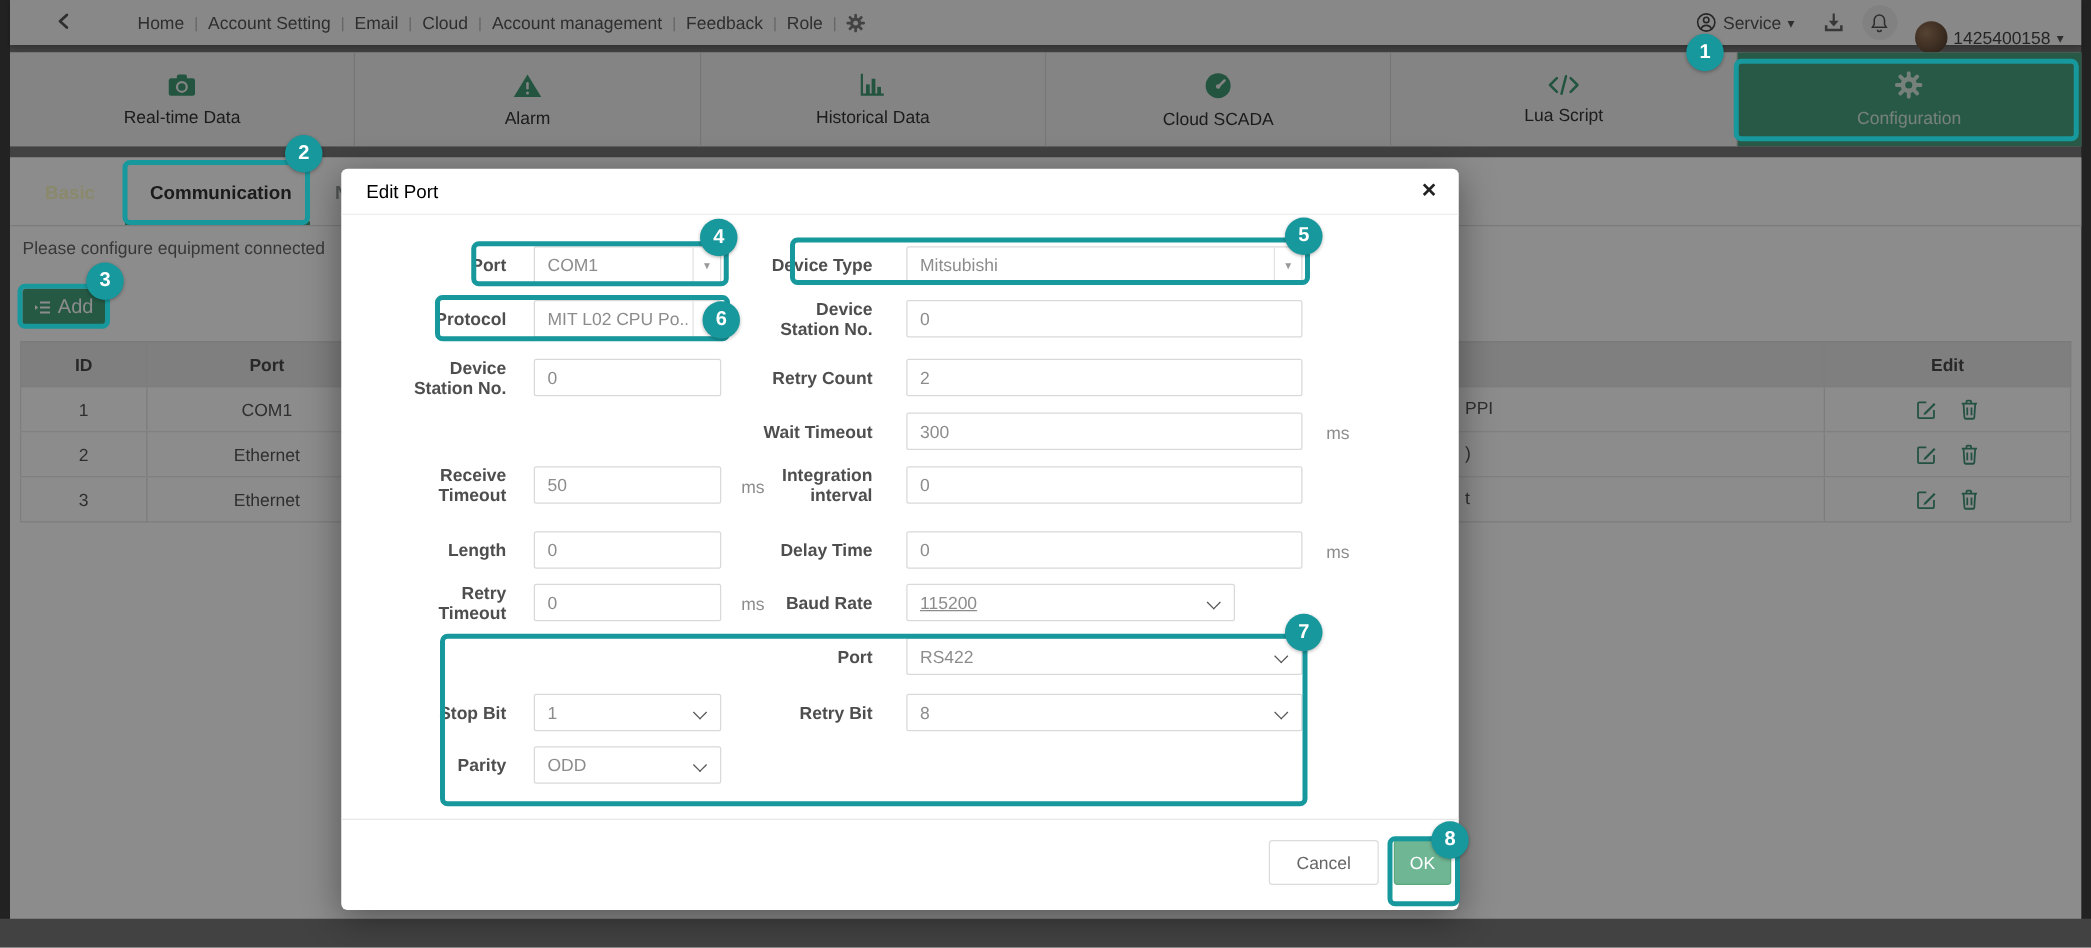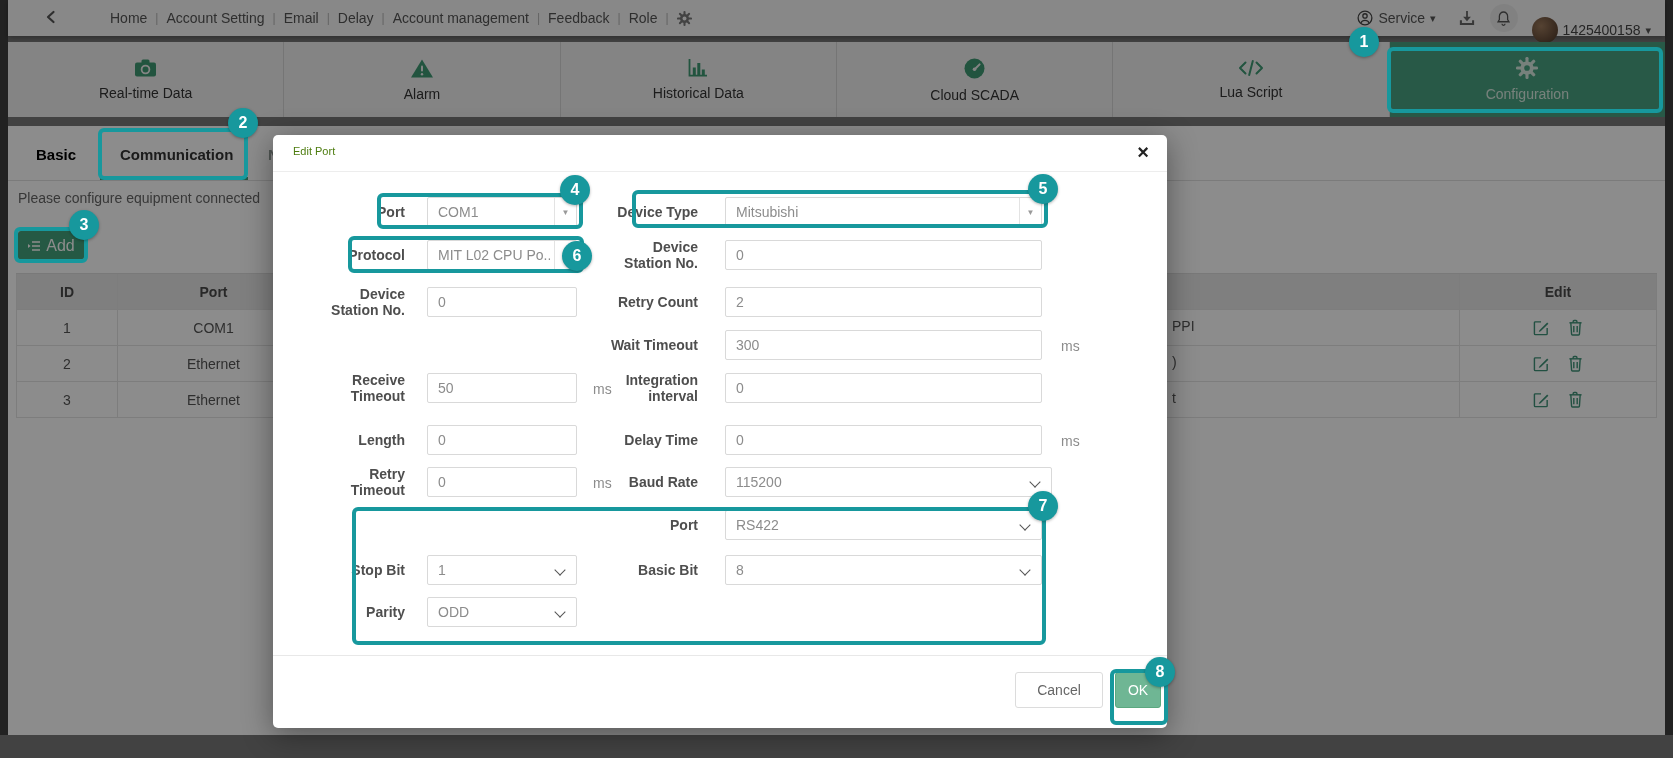--- a/index.html
+++ b/index.html
@@ -40,21 +40,21 @@
   .t-c:first-child{border-left:1px solid #e4e4e4;}
   .c-id{width:102px;}.c-port{width:192px;}.c-proto{width:1150px;}.c-edit{width:197px;gap:18px;}
   .frag{position:absolute;left:862px;top:8px;}
   .icon-btn{cursor:pointer;display:flex;}
   
   .overlay{position:absolute;left:0;top:0;width:1673px;height:758px;background:rgba(0,0,0,0.45);z-index:10;}
   
   .modal{position:absolute;left:273px;top:135px;width:894px;height:593px;background:#fff;border-radius:5px;
          box-shadow:0 6px 30px rgba(0,0,0,.4);z-index:20;}
   .m-head{position:absolute;left:0;top:0;width:100%;height:37px;border-bottom:1px solid #ededed;box-sizing:border-box;}
-  .m-title{position:absolute;left:20px;top:10px;font-size:11px;color:#4d7c0f;}
+  .m-title{position:absolute;left:20px;top:10px;font-size:15px;color:#000000;}
   .m-close{position:absolute;right:18px;top:6px;font-size:20px;font-weight:700;color:#222;cursor:pointer;line-height:22px;}
   .f-label{position:absolute;font-weight:700;color:#4e4e4e;font-size:14px;text-align:right;line-height:16px;}
   .f-input{position:absolute;height:30px;border:1px solid #d9d9d9;border-radius:2px;background:#fff;
            display:flex;align-items:center;padding:0 10px;font-size:14px;color:#8c8c8c;box-sizing:border-box;cursor:text;}
   .sel{cursor:pointer;padding-right:26px;}
   .caret-box{position:absolute;right:0;top:0;bottom:0;width:21px;border-left:1px solid #e3e3e3;
              display:flex;align-items:center;justify-content:center;color:#999;font-size:8px;}
   .chev{position:absolute;right:12px;top:10px;width:7px;height:7px;border-right:1.7px solid #555;border-bottom:1.7px solid #555;transform:rotate(45deg);}
   .ms{position:absolute;font-size:14px;color:#8c8c8c;}
   .m-foot{position:absolute;left:0;top:520px;width:100%;height:73px;border-top:1px solid #e8e8e8;box-sizing:border-box;}
@@ -82,21 +82,21 @@
             <path d="M9.5 2 L4 7 L9.5 12" fill="none" stroke="#555" stroke-width="2.2" stroke-linecap="round" stroke-linejoin="round"></path>
           </svg>
       </span>
     </span>
     <span class="nav-item">Home</span>
     <span class="nav-sep">|</span>
     <span class="nav-item">Account Setting</span>
     <span class="nav-sep">|</span>
     <span class="nav-item">Email</span>
     <span class="nav-sep">|</span>
-    <span class="nav-item">Delay</span>
+    <span class="nav-item">Cloud</span>
     <span class="nav-sep">|</span>
     <span class="nav-item">Account management</span>
     <span class="nav-sep">|</span>
     <span class="nav-item">Feedback</span>
     <span class="nav-sep">|</span>
     <span class="nav-item">Role</span>
     <span class="nav-sep">|</span>
     <span style="display:flex;">
       <svg width="15" height="15" viewBox="0 0 20 20" fill="#7a7a7a">
           <rect x="8.6" y="0" width="2.8" height="20" rx="1.2"></rect>
@@ -205,21 +205,21 @@
             <circle cx="10" cy="10" r="2.6" fill="#4aa381"></circle>
           </svg>
       </span>
       <span class="lbl">Configuration</span>
     </div>
   </div>
 
   <div class="card"></div>
 
   <div class="subtabs"></div>
-  <div class="stab" style="left:36px;top:146px;color:#000000;">Basic</div>
+  <div class="stab" style="left:36px;top:146px;color:#fef9c3;">Basic</div>
   <div class="stab" style="left:120px;top:146px;width:108px;text-align:center;color:#333;">Communication</div>
   <div class="grn-underline"></div>
   <div class="stab" style="left:268px;top:146px;color:#949e9a;">N</div>
 
   <div class="hint">Please configure equipment connected</div>
 
   <div class="addbtn">
     <span style="display:flex;">
       <svg width="14" height="12" viewBox="0 0 14 12">
           <path d="M5 2 H13 M5 6 H13 M5 10 H13" stroke="#fff" stroke-width="1.6"></path>
@@ -388,32 +388,32 @@
       <span>0</span>
     </div>
 
     <div class="f-label" style="left:330px;top:297px;width:95px;">Delay Time</div>
     <div class="f-input" style="left:452px;top:290px;width:317px;">
       <span>0</span>
     </div>
     <span class="ms" style="left:788px;top:298px;">ms</span>
 
     <div class="f-label" style="left:330px;top:339px;width:95px;">Baud Rate</div>
-    <div class="f-input sel" style="left:452px;top:332px;width:327px;">
+    <div class="f-input sel" style="left:452px;top:332px;width:263px;text-decoration:underline;">
       <span>115200</span>
       <span class="chev"></span>
     </div>
 
     <div class="f-label" style="left:330px;top:382px;width:95px;">Port</div>
     <div class="f-input sel" style="left:452px;top:375px;width:317px;">
       <span>RS422</span>
       <span class="chev"></span>
     </div>
 
-    <div class="f-label" style="left:330px;top:427px;width:95px;">Basic Bit</div>
+    <div class="f-label" style="left:330px;top:427px;width:95px;">Retry Bit</div>
     <div class="f-input sel" style="left:452px;top:420px;width:317px;">
       <span>8</span>
       <span class="chev"></span>
     </div>
 
     <div class="m-foot"></div>
     <div class="btn-cancel">Cancel</div>
     <div class="btn-ok">OK</div>
   </div>
 

